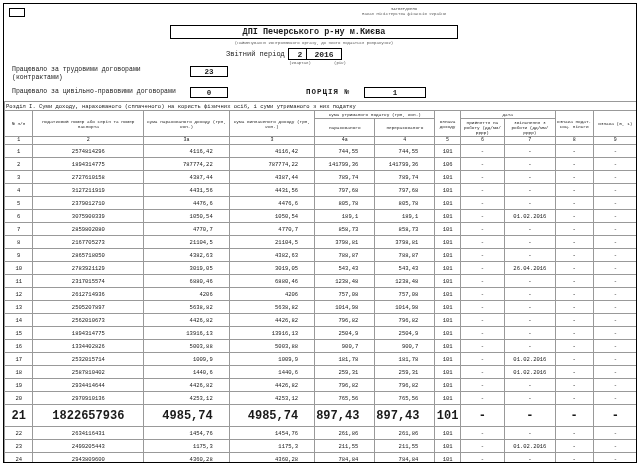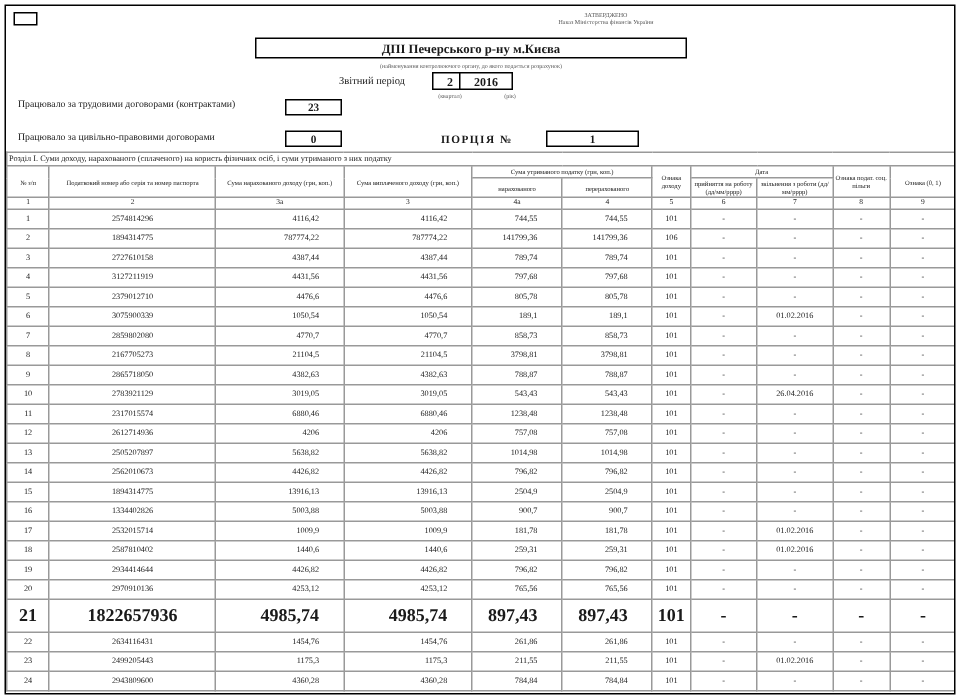--- a/index.html
+++ b/index.html
@@ -1,38 +1,38 @@
 <!DOCTYPE html>
 <html><head>
 <meta charset="utf-8">
 <style>
   * { box-sizing: border-box; }
   html, body { margin: 0; padding: 0; background: #ffffff; }
   .page {
     position: relative; width: 634px; height: 460px; margin: 3px;
     background: #fff; border: 1px solid #000; overflow: hidden;
-    font-family: Liberation Serif, serif; color: #1a1a1a;
+    font-family: Liberation Mono, monospace; color: #1a1a1a;
   }
   .corner-box { position: absolute; left: 5px; top: 4px; width: 16px; height: 9px; border: 1px solid #000; }
   .top-note { position: absolute; left: 290px; top: 3px; width: 220px; text-align: center; font-size: 4px; line-height: 5px; color: #555; }
   .office-box { position: absolute; left: 166px; top: 21px; width: 288px; height: 14px; border: 1px solid #000; text-align: center; font-size: 8.5px; font-weight: bold; line-height: 13px; }
   .office-caption { position: absolute; left: 166px; top: 37px; width: 288px; text-align: center; font-size: 4px; color: #555; }
   .period-label { position: absolute; left: 222px; top: 46px; font-size: 7px; }
   .vbox { position: absolute; border: 1px solid #000; text-align: center; font-size: 8px; font-weight: bold; background: #fff; }
   #qbox { left: 284px; top: 44px; width: 24px; height: 12px; line-height: 11px; }
   #ybox { left: 302px; top: 44px; width: 36px; height: 12px; line-height: 11px; }
   .pcap { position: absolute; font-size: 4px; color: #555; text-align: center; }
   #qcap { left: 284px; top: 57px; width: 24px; }
   #ycap { left: 318px; top: 57px; width: 36px; }
   .emp-label { position: absolute; left: 8px; width: 172px; font-size: 6.5px; line-height: 8px; }
   #emp1 { top: 62px; }
   #emp2 { top: 84px; }
   #emp1box { left: 186px; top: 62px; width: 38px; height: 11px; line-height: 10px; font-size: 7.5px; }
   #emp2box { left: 186px; top: 83px; width: 38px; height: 11px; line-height: 10px; font-size: 7.5px; }
-  .portion-label { position: absolute; left: 290px; top: 84px; font-size: 7.5px; font-weight: bold; letter-spacing: 1px; }
+  .portion-label { position: absolute; left: 302px; top: 84px; font-size: 7.5px; font-weight: bold; letter-spacing: 1px; }
   #portionbox { left: 360px; top: 83px; width: 62px; height: 11px; line-height: 10px; font-size: 7.5px; }
   .tbl { position: absolute; left: 0; top: 97px; width: 634px; border-collapse: collapse; table-layout: fixed; border: 1px solid #444; }
   .tbl td, .tbl th { border: 1px solid #999; padding: 0 1px; font-weight: normal; overflow: hidden; }
   .sec { font-size: 5.5px; font-weight: bold; text-align: left; height: 9px; padding-left: 3px; white-space: nowrap; }
   th.h { font-size: 4.4px; line-height: 5px; text-align: center; vertical-align: middle; padding: 1px; color: #222; }
   .numcell { font-size: 5px; text-align: center; height: 8px; line-height: 7px; }
   tbody td { font-size: 5.5px; text-align: center; height: 13px; white-space: nowrap; }
   tbody td.amt { text-align: right; padding-right: 16px; }
   tr.big td { font-size: 12px; font-weight: bold; height: 22px; }
 </style>

